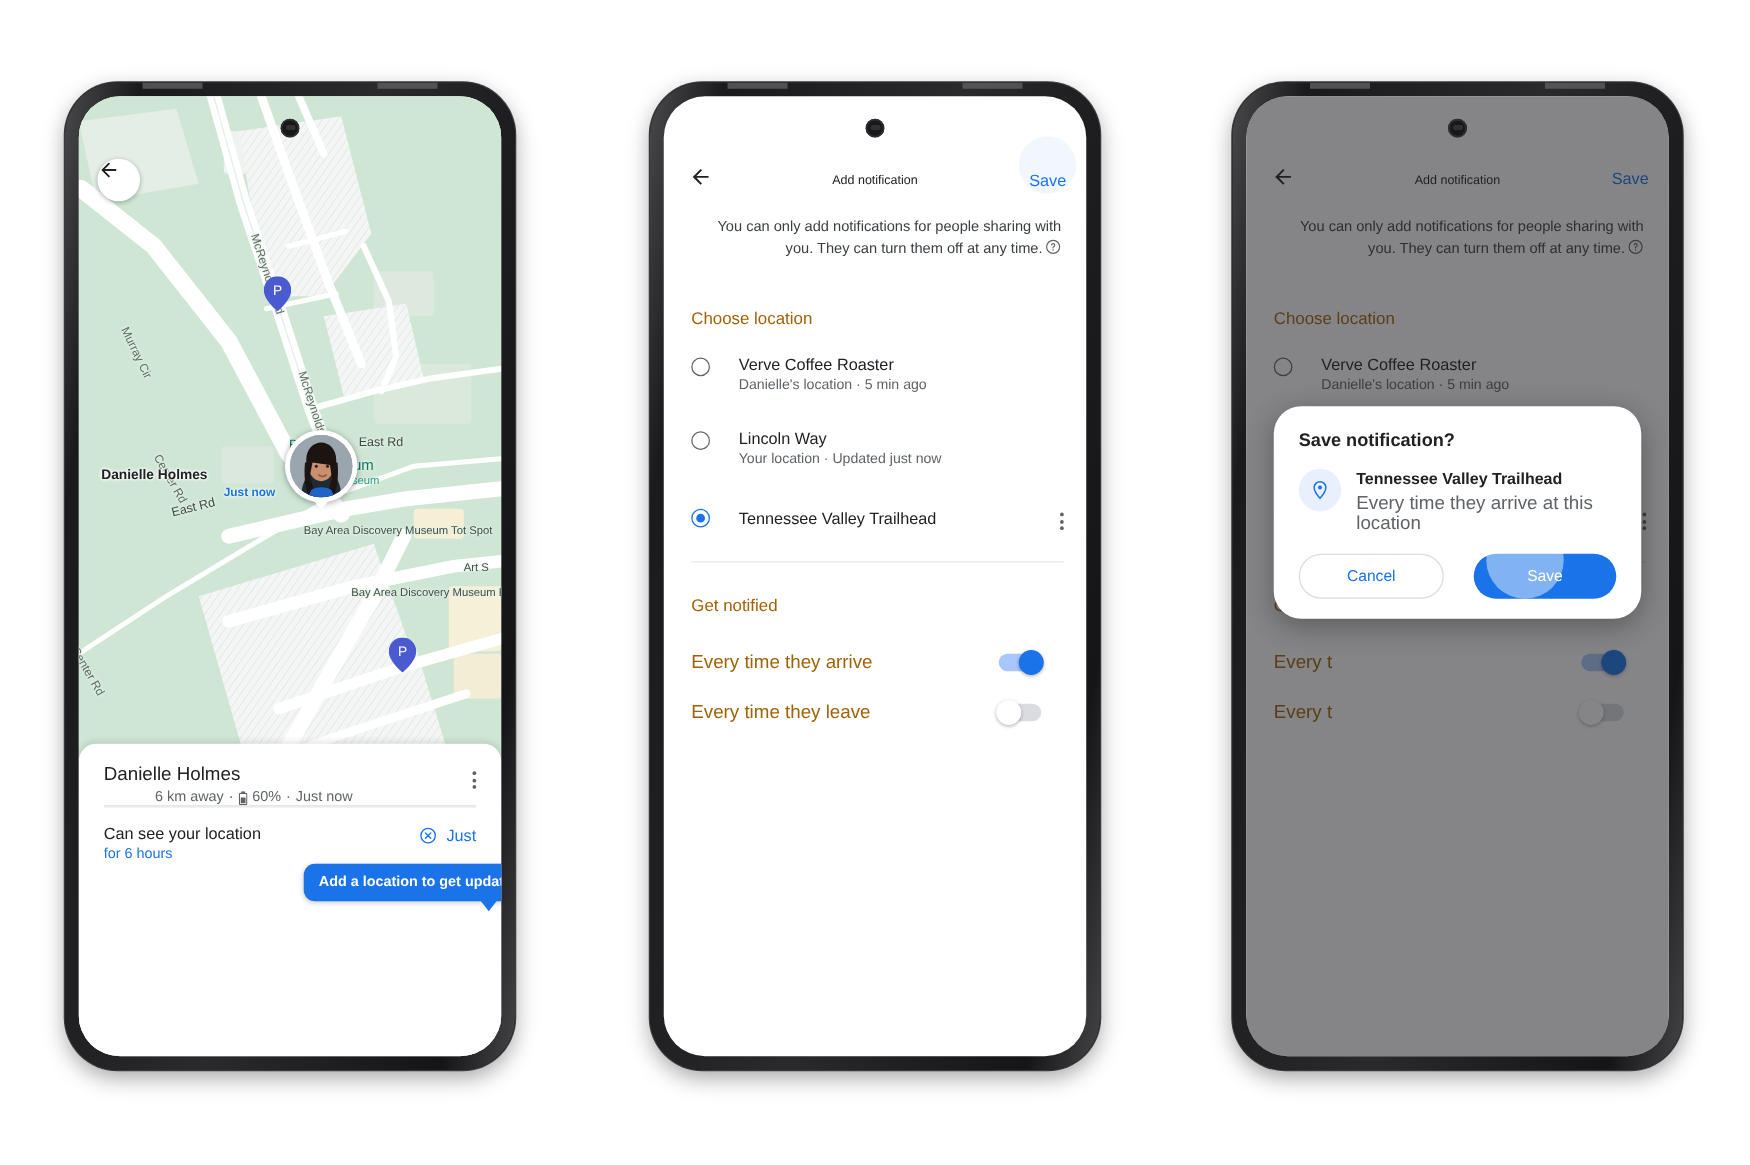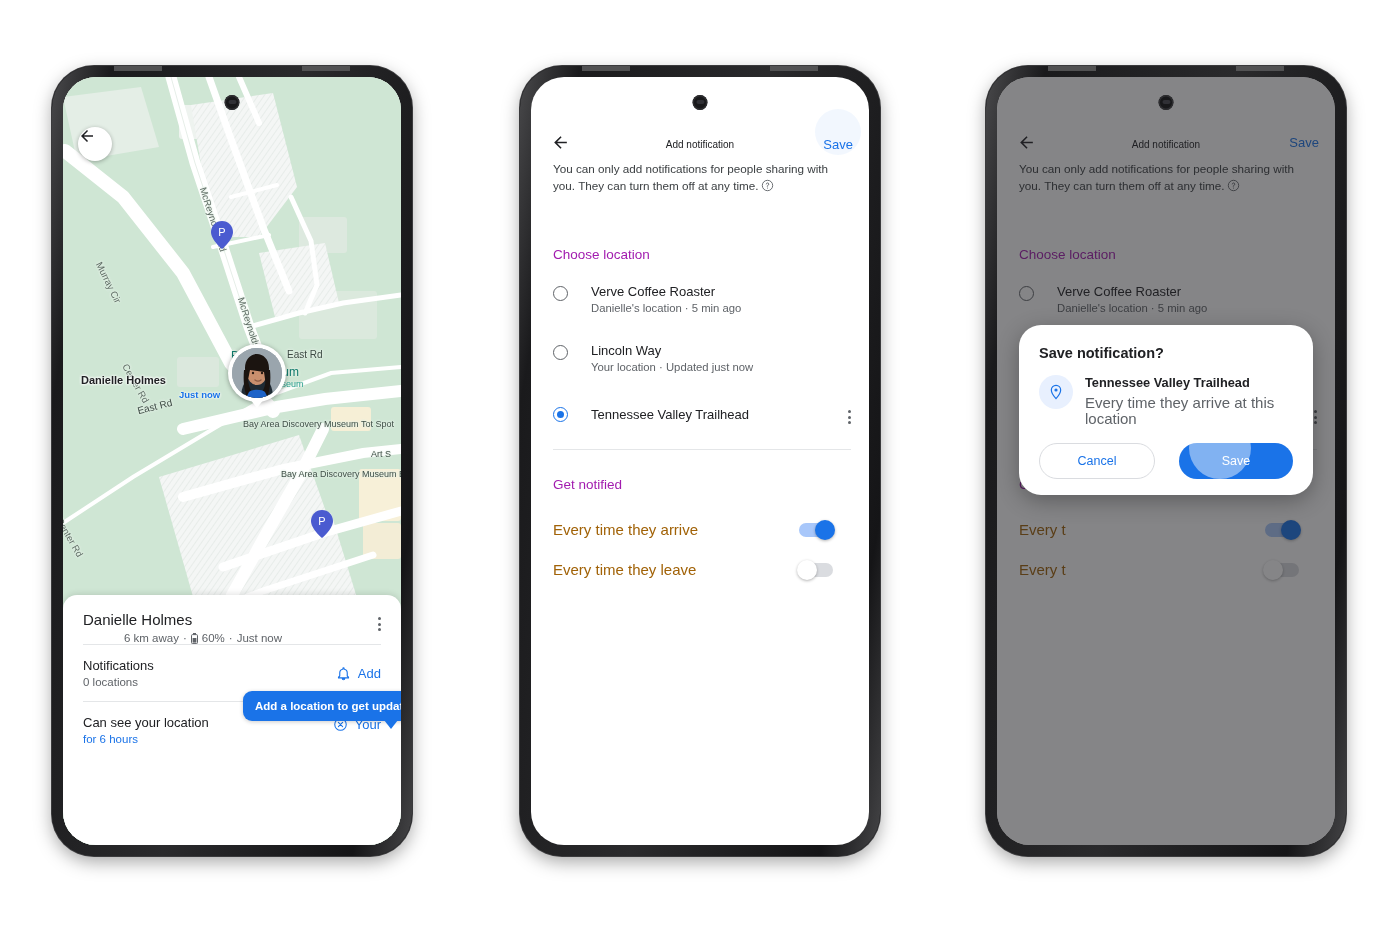--- a/index.html
+++ b/index.html
@@ -73,24 +73,24 @@
            border-top:9px solid #1a73e8;}
 
   
   .appbar{position:absolute;left:0;right:0;top:44px;height:46px;
           display:flex;align-items:center;}
   .appbar .back{position:absolute;left:20px;cursor:pointer;}
   .appbar .title{width:100%;text-align:center;font-size:10px;color:#202124;}
   .save-top{position:absolute;right:16px;font-size:13px;color:#1a73e8;font-weight:500;cursor:pointer;}
   .save-ripple{position:absolute;right:8px;top:-12px;width:46px;height:46px;border-radius:50%;
                background:rgba(26,115,232,.055);}
-  .desc{position:absolute;left:22px;right:20px;top:83px;font-size:11.7px;
-        color:#3c4043;line-height:17px;}
+  .desc{position:absolute;left:22px;right:20px;top:96px;font-size:11.7px;
+        color:#3c4043;line-height:17px;text-align:right;}
   .qmark{display:inline-block;vertical-align:-2px;margin-left:2px;}
-  .sect{position:absolute;left:22px;font-size:13.5px;color:#a21caf;font-weight:500;}
+  .sect{position:absolute;left:22px;font-size:13.5px;color:#a16207;font-weight:500;}
   .opt{position:absolute;left:22px;right:18px;display:flex;align-items:flex-start;}
   .radio{width:15px;height:15px;border-radius:50%;border:1.6px solid #5f6368;
          margin-top:2px;flex:none;box-sizing:border-box;}
   .radio.on{border-color:#1a73e8;position:relative;}
   .radio.on:after{content:"";position:absolute;left:3px;top:3px;width:7px;height:7px;
                   border-radius:50%;background:#1a73e8;}
   .opt-txt{margin-left:23px;}
   .opt-title{font-size:13px;color:#202124;}
   .opt-sub{font-size:11.3px;color:#5f6368;margin-top:3px;}
   .sw{position:absolute;right:18px;width:34px;height:14px;border-radius:8px;}
@@ -249,45 +249,33 @@
         </div>
         <div class="kebab" style="top:6px;right:0;">
           <i></i>
             <i></i>
             <i></i>
         </div>
       </div>
 
       <div class="divider"></div>
 
-      <div class="row">
-        <div>
-          <div class="row-main">Notifications</div>
-          <div class="row-sub">0 locations</div>
-        </div>
-        <div class="act">
-          <svg width="15" height="15" viewBox="0 0 24 24">
-            <path d="M12 22a2 2 0 0 0 2-2h-4a2 2 0 0 0 2 2zm6-6V11a6 6 0 0 0-5-5.9V4a1 1 0 0 0-2 0v1.1A6 6 0 0 0 6 11v5l-2 2v1h16v-1z" fill="none" stroke="#1a73e8" stroke-width="1.8" stroke-linejoin="round"></path>
-          </svg>
-          <span>Add</span>
-        </div>
-      </div>
       <div class="divider"></div>
 
       <div class="row">
         <div>
           <div class="row-main">Can see your location</div>
           <div class="blue-sub">for 6 hours</div>
         </div>
         <div class="act" style="align-self:flex-start;margin-top:2px;">
           <svg width="15" height="15" viewBox="0 0 24 24">
             <circle cx="12" cy="12" r="9.2" fill="none" stroke="#1a73e8" stroke-width="1.7"></circle>
             <path d="M8.6 8.6l6.8 6.8M15.4 8.6l-6.8 6.8" stroke="#1a73e8" stroke-width="1.7" stroke-linecap="round"></path>
           </svg>
-          <span>Your</span>
+          <span>Just</span>
         </div>
       </div>
     </div>
 
     <div class="tooltip" style="left:180px;top:614px;">
       <span>Add a location to get updates</span>
     </div>
 
     <div class="camera"></div>
   </div>

